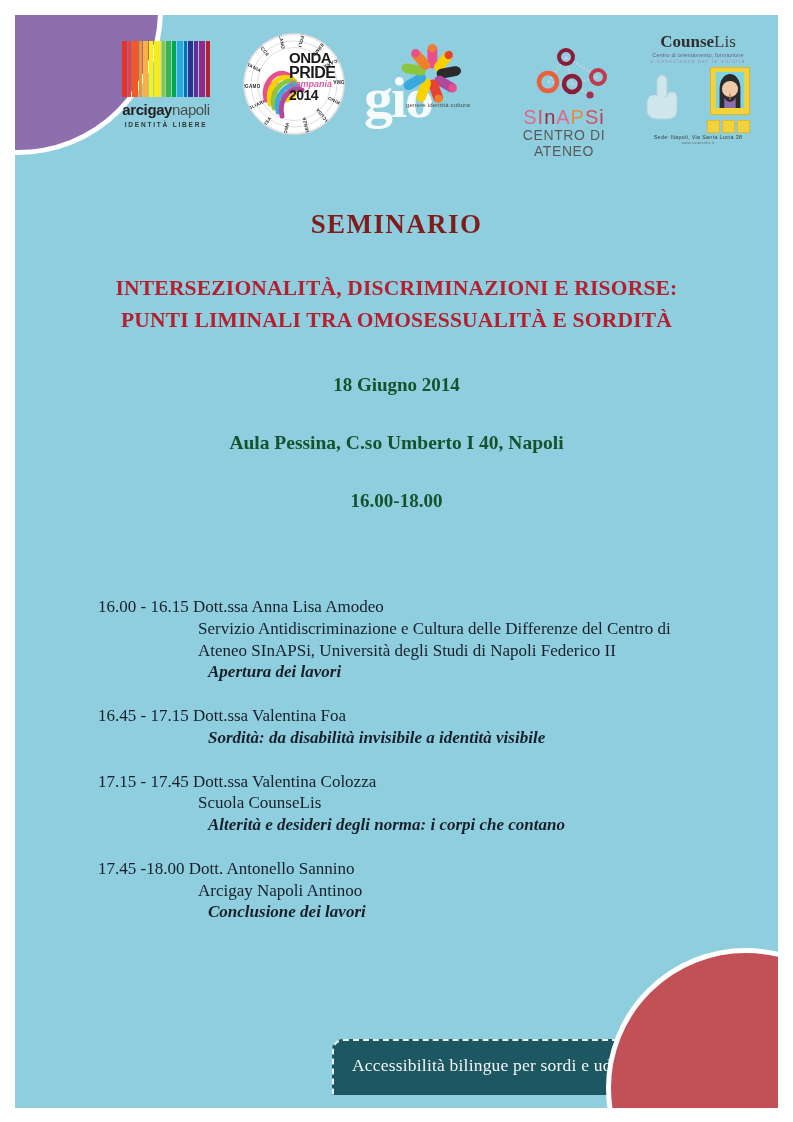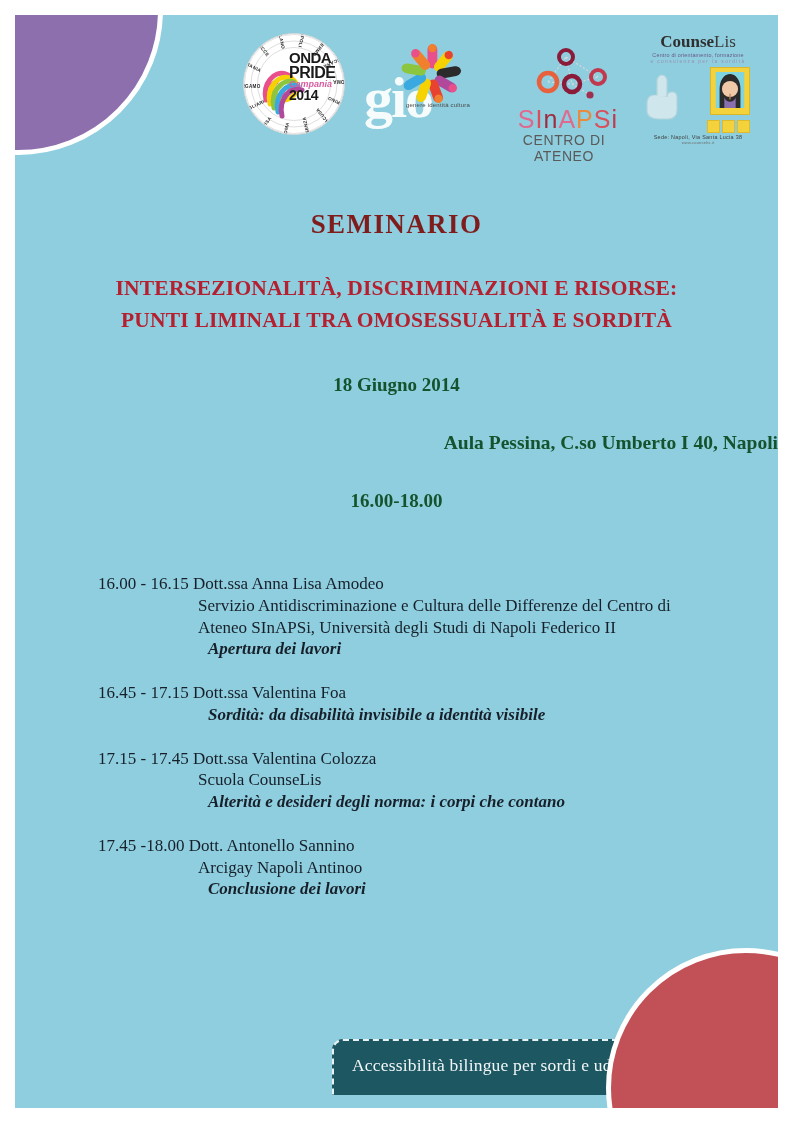--- a/index.html
+++ b/index.html
@@ -146,23 +146,22 @@
     position: absolute; left: 42px; top: 63px;
     font-family: "Liberation Sans", sans-serif;
     font-size: 6px; color: #4a4a4a; letter-spacing: 0.2px;
   }
 
   
   .lg-sinapsi { width: 108px; padding-top: 4px; }
   .sinapsi-graph { position: relative; height: 72px; }
   .sinapsi-word {
     font-family: "Liberation Sans", sans-serif;
-    font-size: 25px; letter-spacing: 1px; line-height: 1;
+    font-size: 20px; letter-spacing: 1px; line-height: 1;
     margin-top: -2px;
-    text-align: right;
   }
   .sinapsi-word b { font-weight: normal; }
   .sinapsi-sub {
     font-family: "Liberation Sans", sans-serif;
     font-size: 14px; color: #5a5a5a; letter-spacing: 0.6px; margin-top: 0;
   }
 
   
   .lg-counselis { width: 124px; }
   .cl-title {
@@ -209,25 +208,25 @@
     margin-top: 34px;
     letter-spacing: 0.2px;
   }
   .meta {
     text-align: center;
     font-size: 19px;
     color: #14532d;
     line-height: 1;
   }
   .meta.m1 { margin-top: 38px; font-weight: bold; }
-  .meta.m2 { margin-top: 39px; font-weight: bold; font-size: 19.5px; text-align: right; }
+  .meta.m2 { margin-top: 39px; font-weight: bold; font-size: 19.5px; }
   .meta.m3 { margin-top: 39px; font-weight: bold; }
 
   .programme {
-    margin-top: 63px;
+    margin-top: 86px;
     padding-left: 83px;
     padding-right: 40px;
   }
   .item { margin-bottom: 22px; }
   .item-head { font-size: 17px; color: #17202a; line-height: 1.28; }
   .item-aff  { font-size: 17px; color: #17202a; line-height: 1.28; padding-left: 100px; }
   .item-talk { font-size: 17px; color: #17202a; line-height: 1.28; padding-left: 110px; font-style: italic; font-weight: bold; }
 
   
   .footer-box {
@@ -256,20 +255,42 @@
 </head>
 <body>
 
 <div id="poster">
 
   <div class="corner-purple"></div>
   <div class="corner-red"></div>
 
   <div class="logo-strip">
 
+    <div class="logo lg-arcigay">
+      <div class="barcode" id="barcode">
+          <i style="background: rgb(229, 51, 42); width: 5px;"></i>
+          <i style="background: rgb(239, 65, 54); width: 3px;"></i>
+          <i style="background: rgb(240, 90, 40); width: 6px;"></i>
+          <i style="background: rgb(247, 148, 30); width: 3px;"></i>
+          <i style="background: rgb(251, 176, 64); width: 5px;"></i>
+          <i style="background: rgb(255, 242, 0); width: 4px;"></i>
+          <i style="background: rgb(244, 236, 33); width: 7px;"></i>
+          <i style="background: rgb(141, 198, 63); width: 3px;"></i>
+          <i style="background: rgb(57, 181, 74); width: 5px;"></i>
+          <i style="background: rgb(0, 166, 81); width: 4px;"></i>
+          <i style="background: rgb(39, 170, 225); width: 6px;"></i>
+          <i style="background: rgb(0, 114, 188); width: 3px;"></i>
+          <i style="background: rgb(46, 49, 146); width: 5px;"></i>
+          <i style="background: rgb(102, 45, 145); width: 4px;"></i>
+          <i style="background: rgb(146, 39, 143); width: 6px;"></i>
+          <i style="background: rgb(190, 30, 45); width: 4px;"></i>
+        </div>
+      <div class="arcigay-word"><span>arcigay</span><em>napoli</em></div>
+      <div class="arcigay-sub">IDENTITÀ LIBERE</div>
+    </div>
 
     <div class="logo lg-onda">
       <div class="onda-circle">
         <svg class="onda-rim" viewBox="0 0 100 100">
           <circle cx="50" cy="50" r="49.5" fill="#ffffff" stroke="#cfcfcf" stroke-width="0.6"></circle>
           <circle cx="50" cy="50" r="43" fill="none" stroke="#bdbdbd" stroke-width="0.5"></circle>
           <circle cx="50" cy="50" r="36.5" fill="none" stroke="#bdbdbd" stroke-width="0.5"></circle>
           <g fill="none" stroke-width="5" stroke-linecap="round">
             <path d="M22 66 C18 50 30 36 42 40 C54 44 48 62 36 62 C26 62 24 52 32 48" stroke="#e94f8a"></path>
             <path d="M26 70 C22 54 34 40 46 44 C58 48 52 66 40 66 C30 66 28 56 36 52" stroke="#f6d300"></path>

